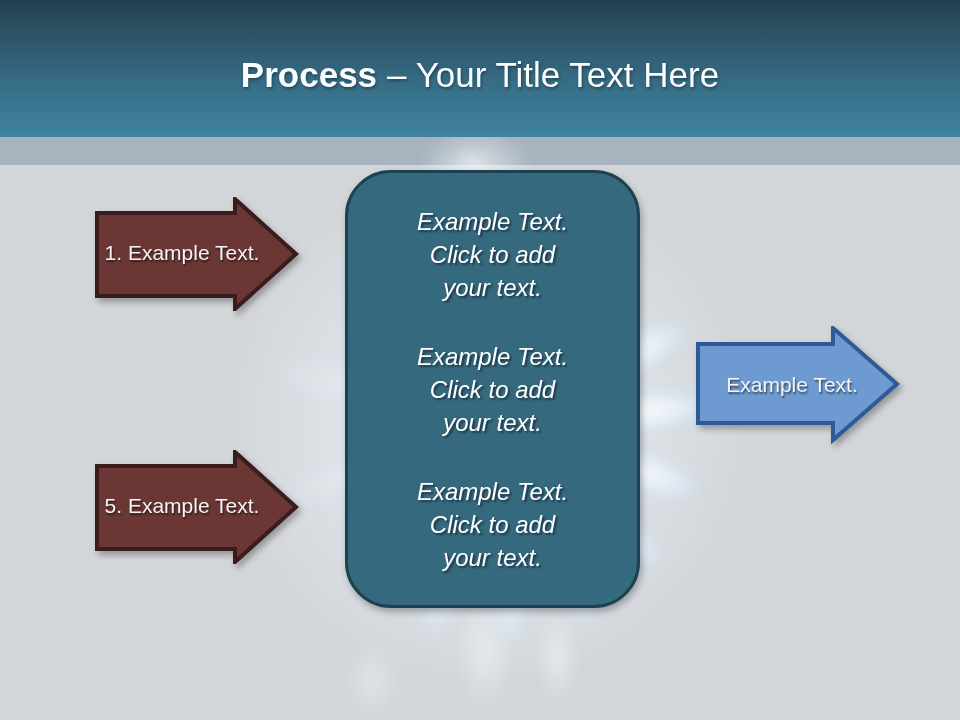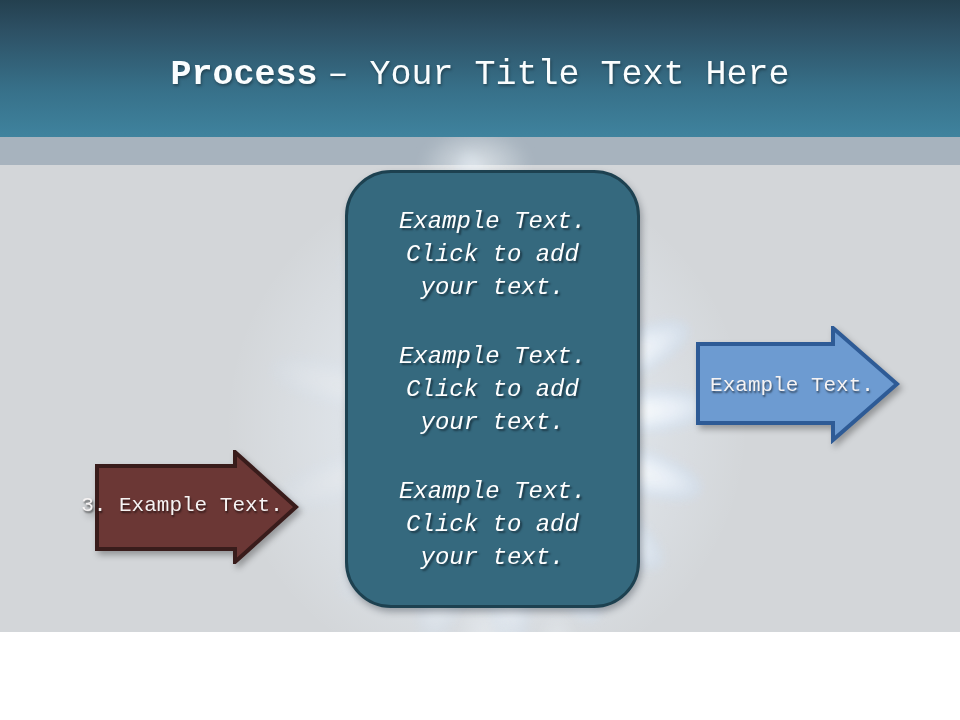--- a/index.html
+++ b/index.html
@@ -1,19 +1,19 @@
 <!DOCTYPE html>
 <html><head>
 <meta charset="utf-8">
 <style>
   html,body { margin:0; padding:0; }
   .slide {
-    position:relative; width:960px; height:632px; overflow:hidden;
+    position:relative; width:960px; height:720px; overflow:hidden;
     background:#d3d6d9;
-    font-family:Liberation Mono, monospace;
+    font-family:Liberation Sans, sans-serif;
   }
   
   .header {
     position:absolute; top:0; left:0; width:960px; height:137px;
     background:linear-gradient(180deg,#24404f 0%, #2d5064 22%, #377089 65%, #3f839e 100%);
     display:flex; align-items:center; justify-content:center;
     padding-top:13px; box-sizing:border-box; z-index:2;
   }
   .title { color:#fafdfe; font-size:35px; text-shadow:1px 2px 3px rgba(0,0,0,.35); white-space:nowrap; }
   .title .t-bold { font-weight:bold; }
@@ -103,27 +103,33 @@
     <i class="petal" style="transform:rotate(130deg) translateX(172px); opacity:.3"></i>
     <i class="petal" style="transform:rotate(160deg) translateX(172px); opacity:.22"></i>
     <i class="petal" style="transform:rotate(195deg) translateX(172px); opacity:.22"></i>
     <i class="petal" style="transform:rotate(230deg) translateX(172px); opacity:.25"></i>
     <i class="streak" style="left:455px; top:595px; width:60px; height:115px;"></i>
     <i class="streak" style="left:535px; top:610px; width:45px; height:95px;"></i>
     <i class="streak" style="left:345px; top:640px; width:55px; height:80px; opacity:.7"></i>
     <i class="topglow"></i>
   </div>
 
+  <div class="arrow red a1">
+    <svg width="206" height="114" viewBox="0 0 206 114">
+      <polygon points="2,16 140,16 140,2 201,57 140,112 140,99 2,99" stroke-width="4" stroke-linejoin="miter" fill="#6b3735" stroke="#391c1b"></polygon>
+    </svg>
+    <div class="label">1. Example Text.</div>
+  </div>
 
 
   <div class="arrow red a3">
     <svg width="206" height="114" viewBox="0 0 206 114">
       <polygon points="2,16 140,16 140,2 201,57 140,112 140,99 2,99" stroke-width="4" stroke-linejoin="miter" fill="#6b3735" stroke="#391c1b"></polygon>
     </svg>
-    <div class="label">3. Example Text.</div>
+    <div class="label">5. Example Text.</div>
   </div>
 
   <div class="panel" style="background: rgb(53, 105, 126); border-color: rgb(29, 65, 80);">
     <div class="block">Example Text.
 Click  to add
 your text.</div>
     <div class="block">Example Text.
 Click  to add
 your text.</div>
     <div class="block">Example Text.

